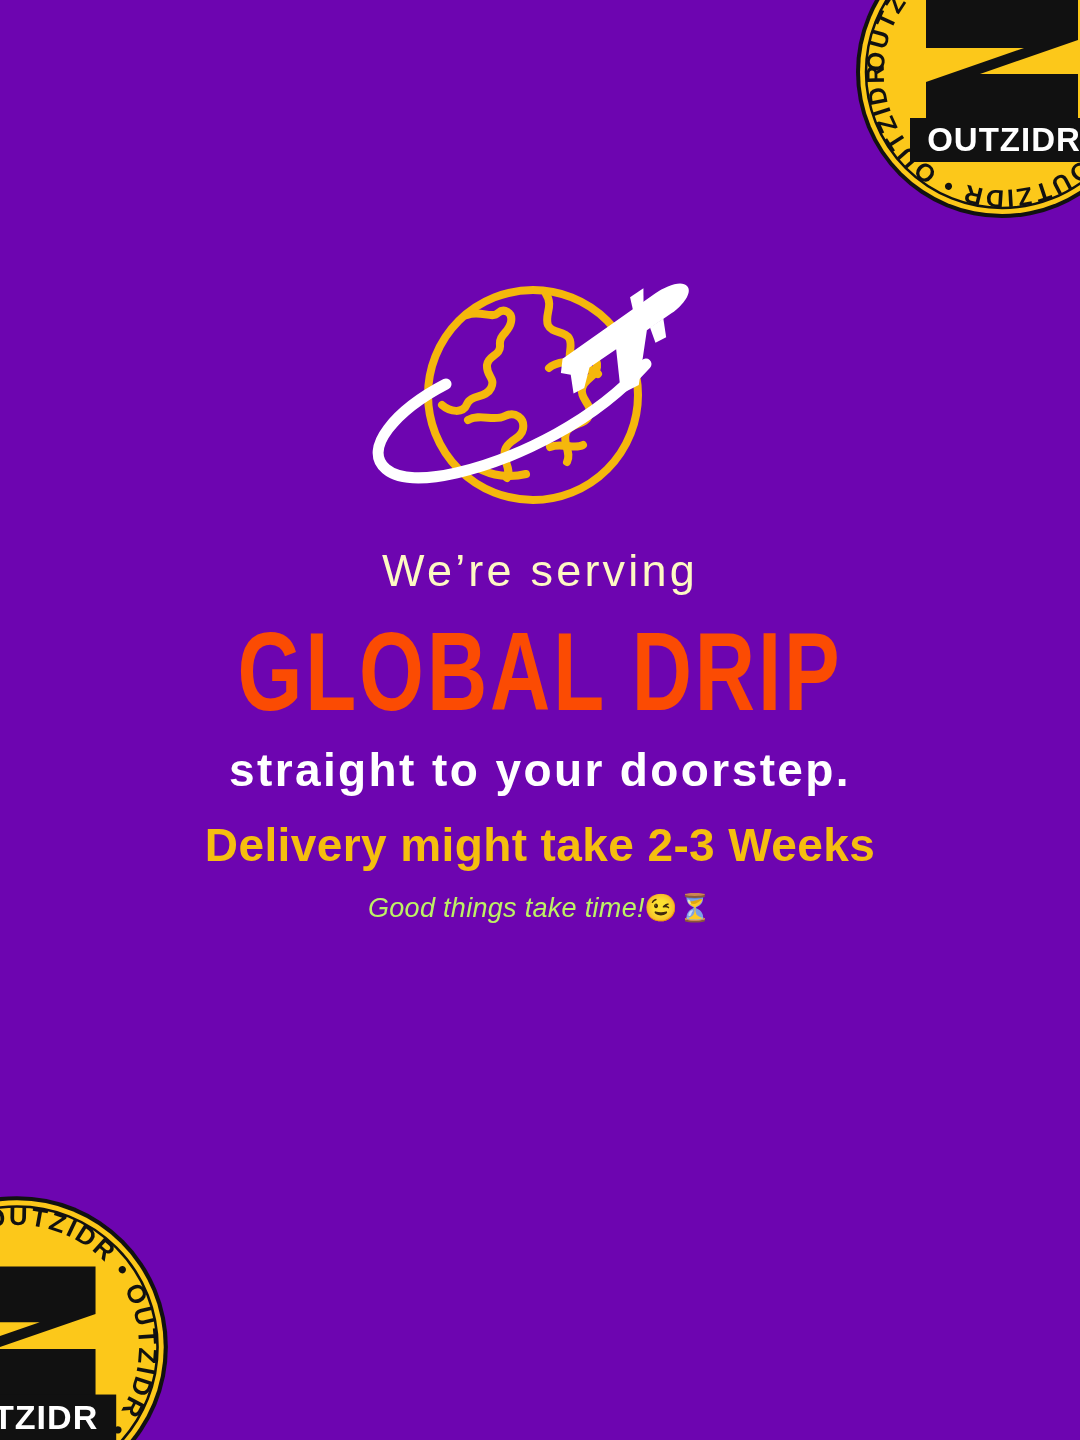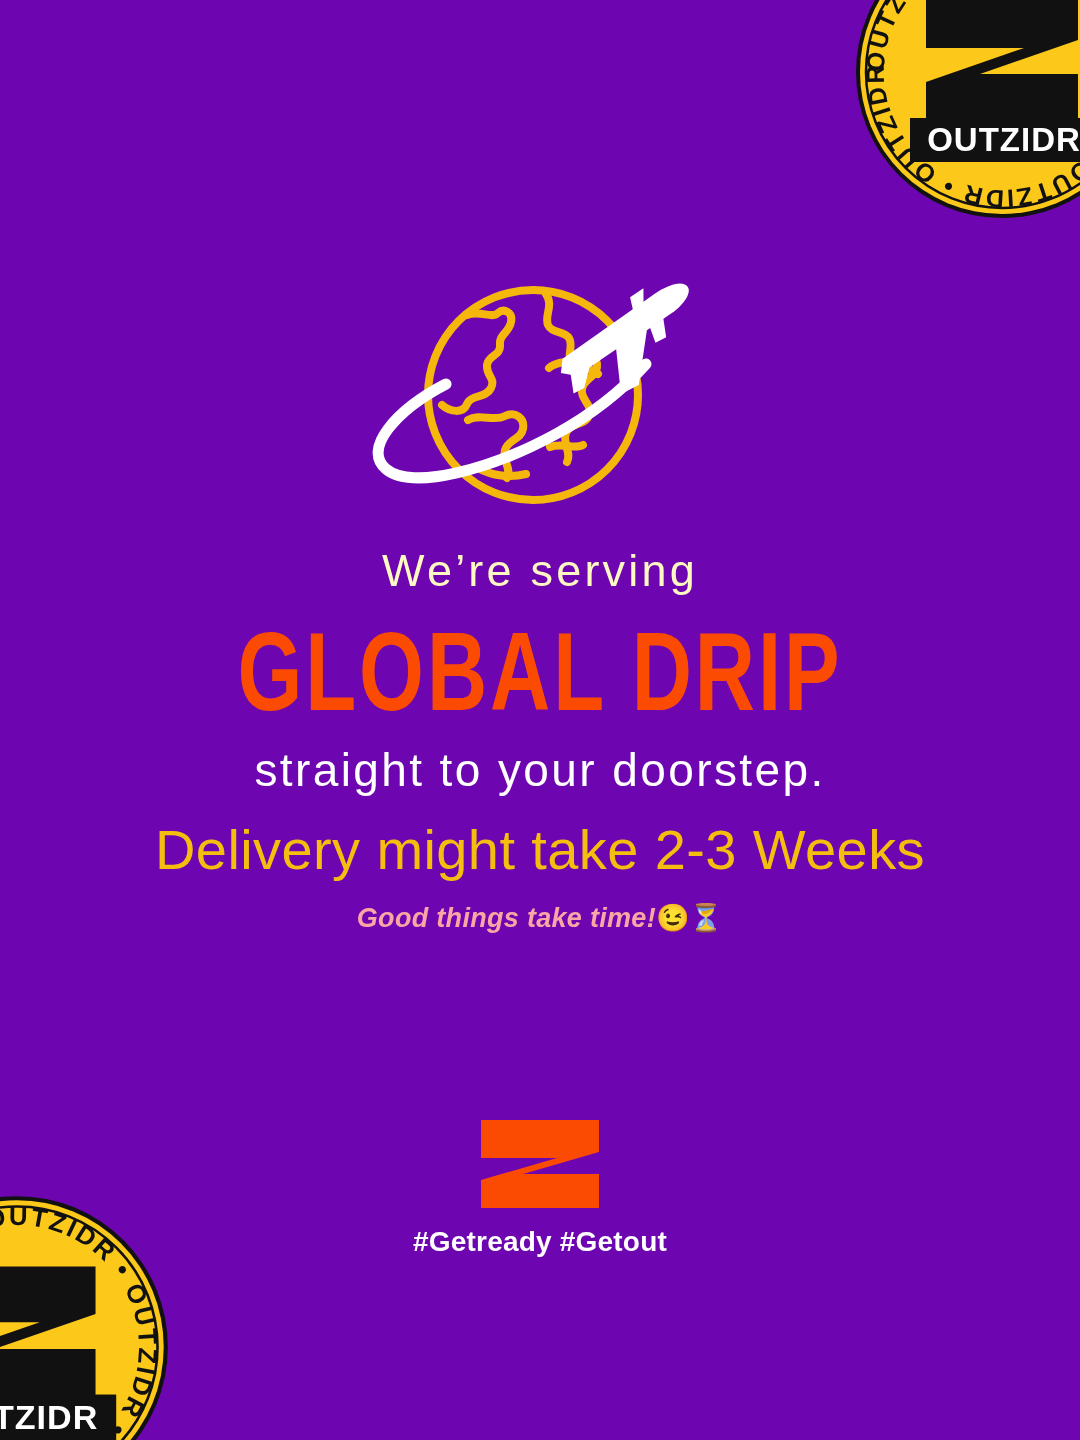--- a/index.html
+++ b/index.html
@@ -53,44 +53,44 @@
     letter-spacing:3px;
     line-height:1.0;
     margin:22px 0 0 0;
     transform:scaleY(1.30) scaleX(0.97);
     transform-origin:center top;
     font-stretch:condensed;
   }
   #doorstep-line{
     color:#ffffff;
     font-size:46px;
-    font-weight:400;
+    font-weight:700;
     letter-spacing:2.4px;
     line-height:1.0;
     margin:46px 0 0 0;
   }
 
   #delivery-block{
     position:absolute;
     left:0;right:0;
     top:822px;
     text-align:center;
   }
   #delivery-line{
     color:#F5BE0F;
-    font-size:56px;
+    font-size:46px;
+    font-weight:700;
+    letter-spacing:0.4px;
+    line-height:1.0;
+    margin:0;
+  }
+  #tagline{
+    color:#bef264;
+    font-size:27px;
     font-weight:400;
-    letter-spacing:0.4px;
-    line-height:1.0;
-    margin:0;
-  }
-  #tagline{
-    color:#fca5a5;
-    font-size:27px;
-    font-weight:700;
     font-style:italic;
     letter-spacing:0.3px;
     line-height:1.0;
     margin:27px 0 0 0;
   }
   #tagline .emoji{font-style:normal;letter-spacing:0;}
 
   
   #footer-block{
     position:absolute;
@@ -190,20 +190,14 @@
     <p id="serving-line">We’re serving</p>
     <p id="global-drip">GLOBAL DRIP</p>
     <p id="doorstep-line">straight to your doorstep.</p>
   </div>
 
   <div id="delivery-block">
     <p id="delivery-line">Delivery might take 2-3 Weeks</p>
     <p id="tagline"><span>Good things take time!</span><span class="emoji">😉⏳</span></p>
   </div>
 
-  <div id="footer-block">
-    <svg id="brand-z-logo" width="126" height="92" viewBox="0 0 126 92" aria-hidden="true">
-      <polygon points="4,2 122,2 122,34 46,56 122,56 122,90 4,90 4,62 80,40 4,40" fill="#FB4B03"></polygon>
-    </svg>
-    <p id="hashtags">#Getready #Getout</p>
-  </div>
 
 </div>
 
 </body></html>

